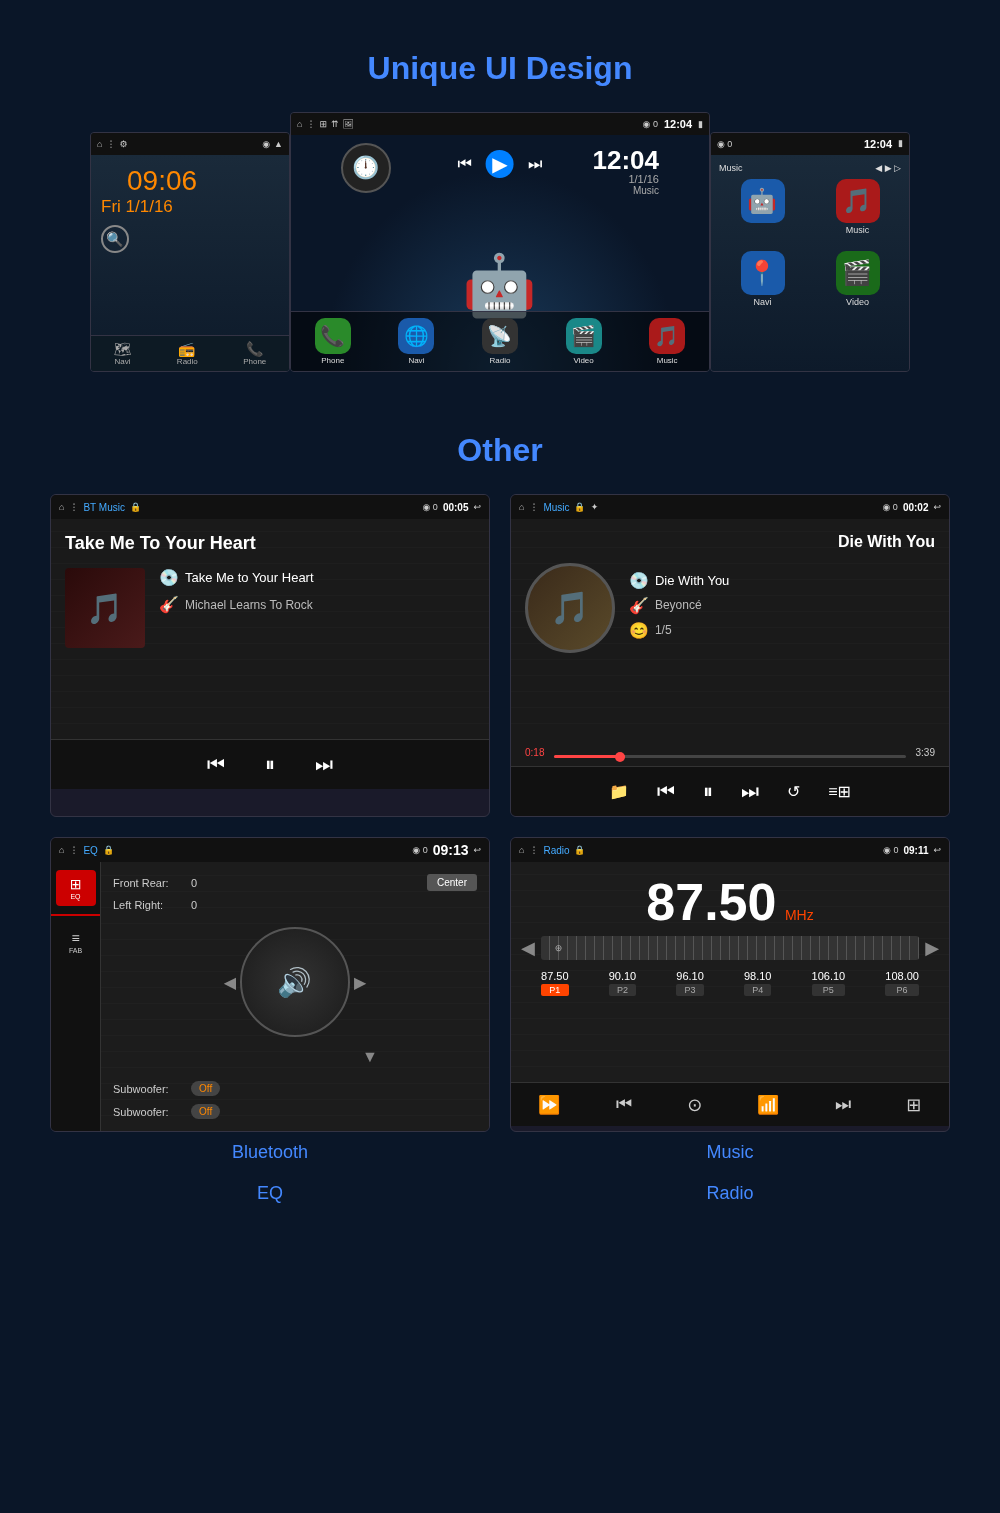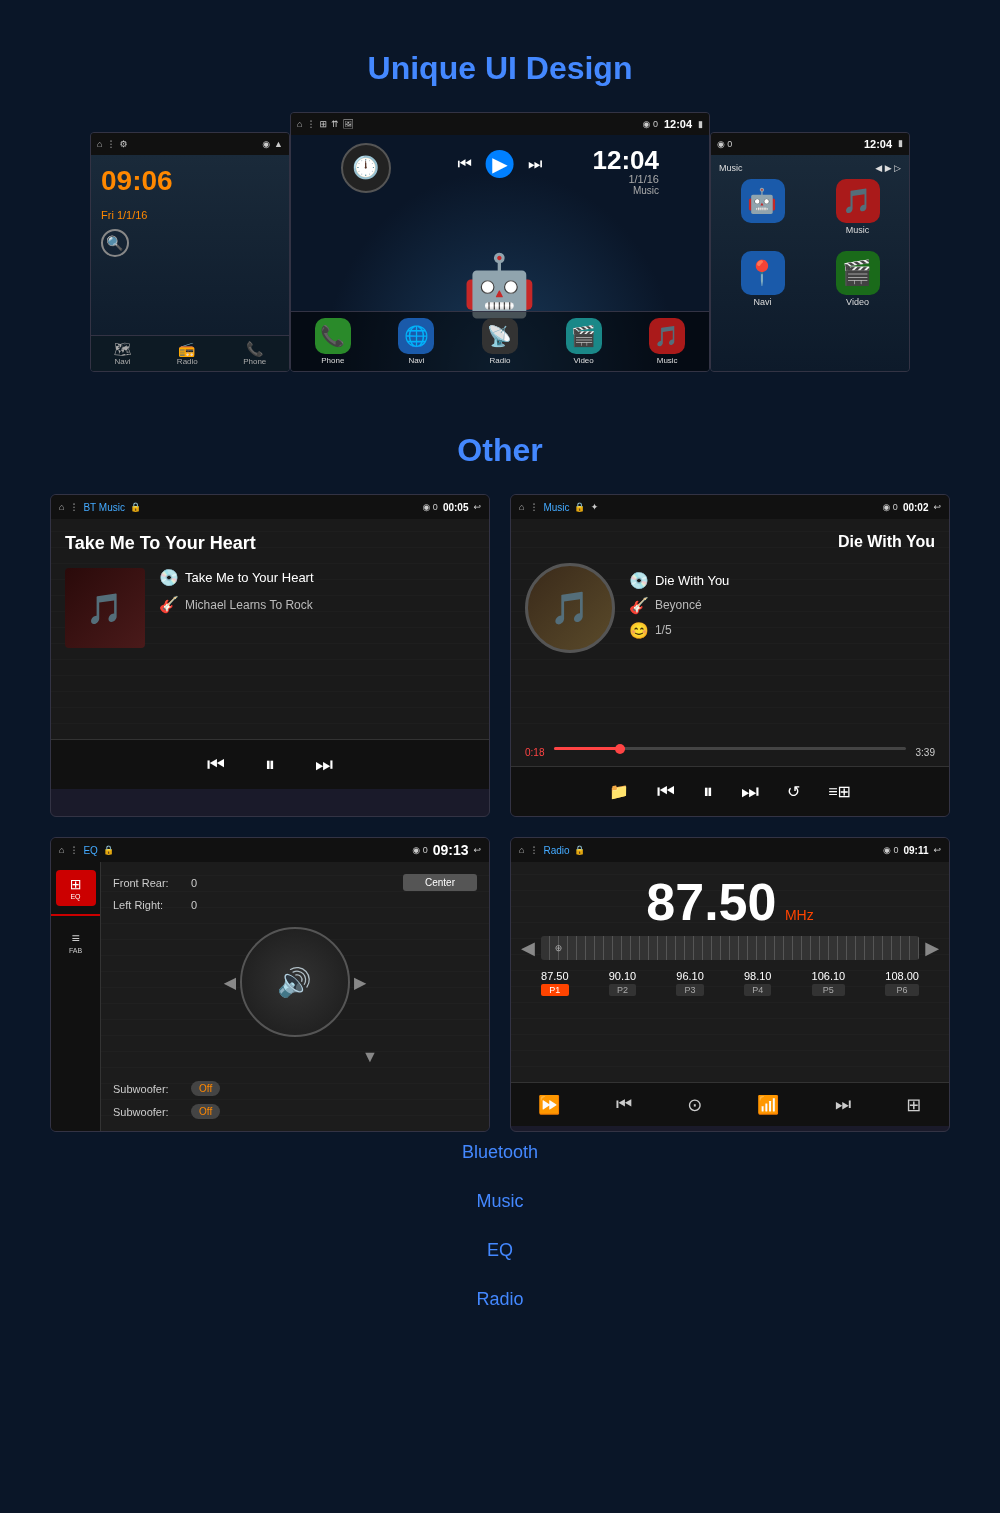--- a/index.html
+++ b/index.html
@@ -56,22 +56,22 @@
     }
     .screen-statusbar .icons { display: flex; gap: 4px; align-items: center; }
 
     
     .screen-left-body {
       background: linear-gradient(180deg, #1a2a3a 0%, #0d1a2a 100%);
       height: calc(100% - 22px);
       padding: 10px;
       position: relative;
     }
-    .time-orange { color: #ff8800; font-size: 28px; font-weight: bold; }
-    .date-orange { color: #ff8800; font-size: 11px; margin-top: 12px; }
+    .time-orange { color: #ff8800; font-size: 28px; font-weight: normal; margin-left: 26px; }
+    .date-orange { color: #ff8800; font-size: 17px; }
     .search-circle {
       width: 28px; height: 28px; border-radius: 50%;
       border: 2px solid #888; display: flex; align-items: center; justify-content: center;
       color: #888; font-size: 14px; margin-top: 8px;
     }
     .bottom-bar {
       position: absolute; bottom: 0; left: 0; right: 0;
       background: #0d1a24;
       height: 36px;
       display: flex; align-items: center; justify-content: space-around;
@@ -204,21 +204,21 @@
       display: flex; align-items: center; justify-content: center;
       font-size: 32px; flex-shrink: 0;
       border: 3px solid #555;
     }
     .music-track-info { flex: 1; }
     .music-track-row { display: flex; align-items: center; gap: 6px; margin-bottom: 6px; }
     .music-track-icon { font-size: 16px; color: #aaa; }
     .music-track-name { color: white; font-size: 13px; }
     .music-artist { color: #bbb; font-size: 12px; }
     .music-count { color: #bbb; font-size: 12px; }
-    .progress-bar-row { display: flex; align-items: flex-start; gap: 10px; padding: 8px 14px; }
+    .progress-bar-row { display: flex; align-items: flex-end; gap: 10px; padding: 8px 14px; }
     .progress-time { color: #ff4444; font-size: 10px; }
     .progress-bar { flex: 1; height: 3px; background: #444; border-radius: 2px; position: relative; }
     .progress-fill { height: 100%; background: #ff4444; border-radius: 2px; width: 20%; }
     .progress-dot {
       width: 10px; height: 10px; border-radius: 50%; background: #ff4444;
       position: absolute; right: 80%; top: -3px;
     }
     .progress-end { color: #ccc; font-size: 10px; }
     .music-controls {
       background: #111;
@@ -249,21 +249,21 @@
       font-size: 7px; color: #ccc; cursor: pointer; border-radius: 4px;
     }
     .eq-sidebar-item.active { background: #cc0000; color: white; }
     .eq-sidebar-item .eq-icon { font-size: 14px; margin-bottom: 1px; }
     .eq-main { flex: 1; padding: 12px; }
     .eq-row { display: flex; align-items: center; gap: 8px; margin-bottom: 8px; }
     .eq-label { color: #ccc; font-size: 11px; min-width: 70px; }
     .eq-value { color: #ccc; font-size: 11px; }
     .eq-center-btn {
       background: #555; color: white; font-size: 10px;
-      border: none; padding: 3px 22px; border-radius: 3px; cursor: pointer;
+      border: none; padding: 3px 10px; border-radius: 3px; cursor: pointer;
     }
     .eq-speaker-circle {
       width: 110px; height: 110px; border-radius: 50%;
       border: 2px solid #555;
       display: flex; align-items: center; justify-content: center;
       background: radial-gradient(circle, #333 0%, #1a1a1a 100%);
       position: relative;
     }
     .eq-arrow { color: #888; font-size: 16px; cursor: pointer; position: absolute; }
     .eq-arrow.left { left: 0; }
@@ -326,22 +326,22 @@
     .radio-preset-label.active { background: #ff4400; color: white; }
     .radio-controls {
       background: #111; height: 44px;
       display: flex; align-items: center; justify-content: space-around;
       border-top: 1px solid #333;
     }
     .radio-ctrl { color: #ccc; font-size: 18px; cursor: pointer; }
 
     
     .screen-labels {
-      display: grid; grid-template-columns: 1fr;
-      gap: 28px; width: 900px; margin: 10px auto 30px;
+      display: grid; grid-template-columns: 1fr 1fr;
+      gap: 20px; width: 900px; margin: 10px auto 30px;
     }
     .screen-label {
       text-align: center; font-size: 18px; color: #4488ff;
     }
   </style>
 </head>
 <body>
 
 <h1 class="section-title">Unique UI Design</h1>
 

